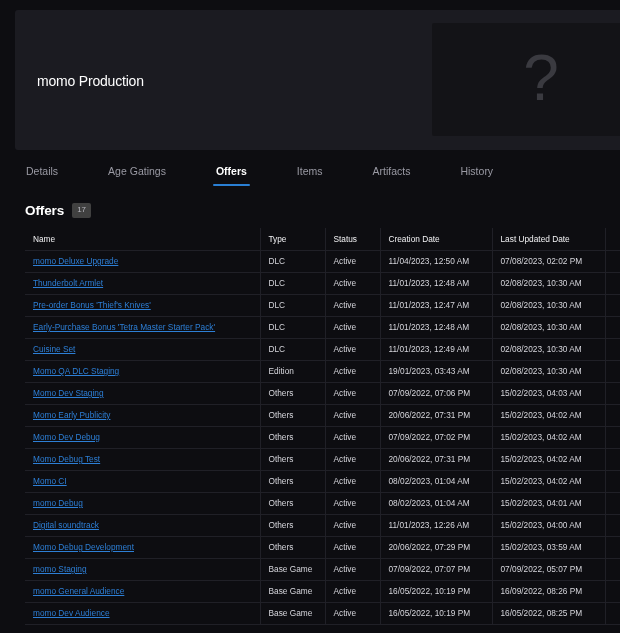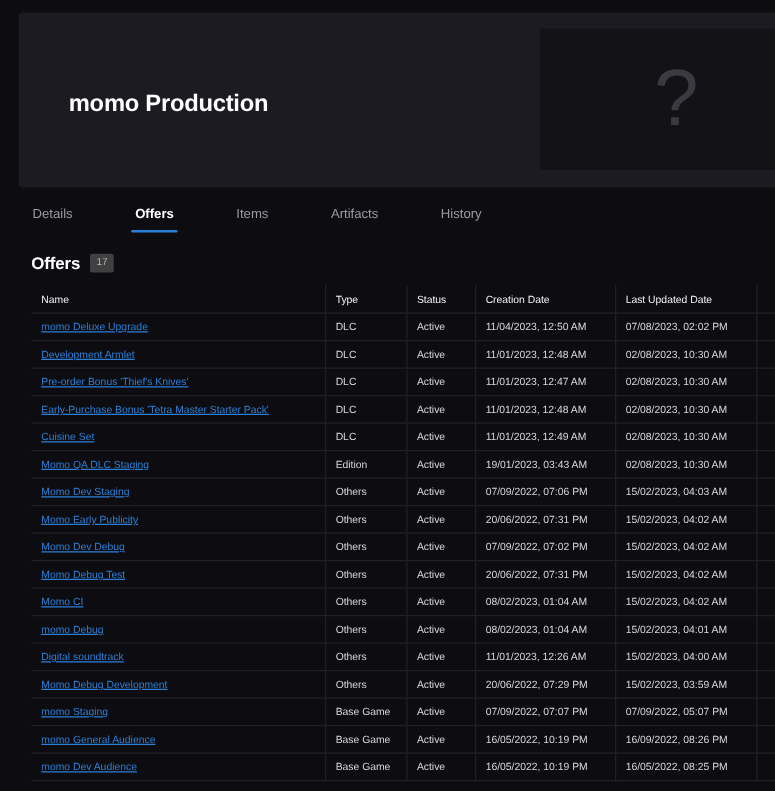--- a/index.html
+++ b/index.html
@@ -26,26 +26,25 @@
     height: 140px;
     background: #1b1b21;
     border-radius: 3px;
     overflow: hidden;
   }
 
   .hero-title {
     position: absolute;
     left: 22px;
     top: 63px;
-    font-size: 19px;
-    font-weight: bold;
+    font-size: 14px;
+    font-weight: normal;
     letter-spacing: -0.2px;
     color: #ffffff;
     white-space: nowrap;
-    margin-left: 18px;
   }
 
   .hero-thumb {
     position: absolute;
     left: 417px;
     top: 13px;
     width: 218px;
     height: 113px;
     background: #131317;
     border-radius: 2px;
@@ -188,20 +187,21 @@
 
 <div class="hero">
   <div class="hero-title">momo Production</div>
   <div class="hero-thumb">
     <span class="hero-thumb-glyph">?</span>
   </div>
 </div>
 
 <nav class="tabs" id="tab-bar">
     <div class="tab">Details</div>
+    <div class="tab">Age Gatings</div>
     <div class="tab is-active">Offers</div>
     <div class="tab">Items</div>
     <div class="tab">Artifacts</div>
     <div class="tab">History</div>
   </nav>
 
 <div class="section-head">
   <span class="section-title">Offers</span>
   <span class="section-badge">17</span>
 </div>
@@ -229,21 +229,21 @@
     <tbody id="table-body">
         <tr>
           <td class="cell-link">momo Deluxe Upgrade</td>
           <td>DLC</td>
           <td>Active</td>
           <td>11/04/2023, 12:50 AM</td>
           <td>07/08/2023, 02:02 PM</td>
           <td></td>
         </tr>
         <tr>
-          <td class="cell-link">Development Armlet</td>
+          <td class="cell-link">Thunderbolt Armlet</td>
           <td>DLC</td>
           <td>Active</td>
           <td>11/01/2023, 12:48 AM</td>
           <td>02/08/2023, 10:30 AM</td>
           <td></td>
         </tr>
         <tr>
           <td class="cell-link">Pre-order Bonus 'Thief's Knives'</td>
           <td>DLC</td>
           <td>Active</td>

